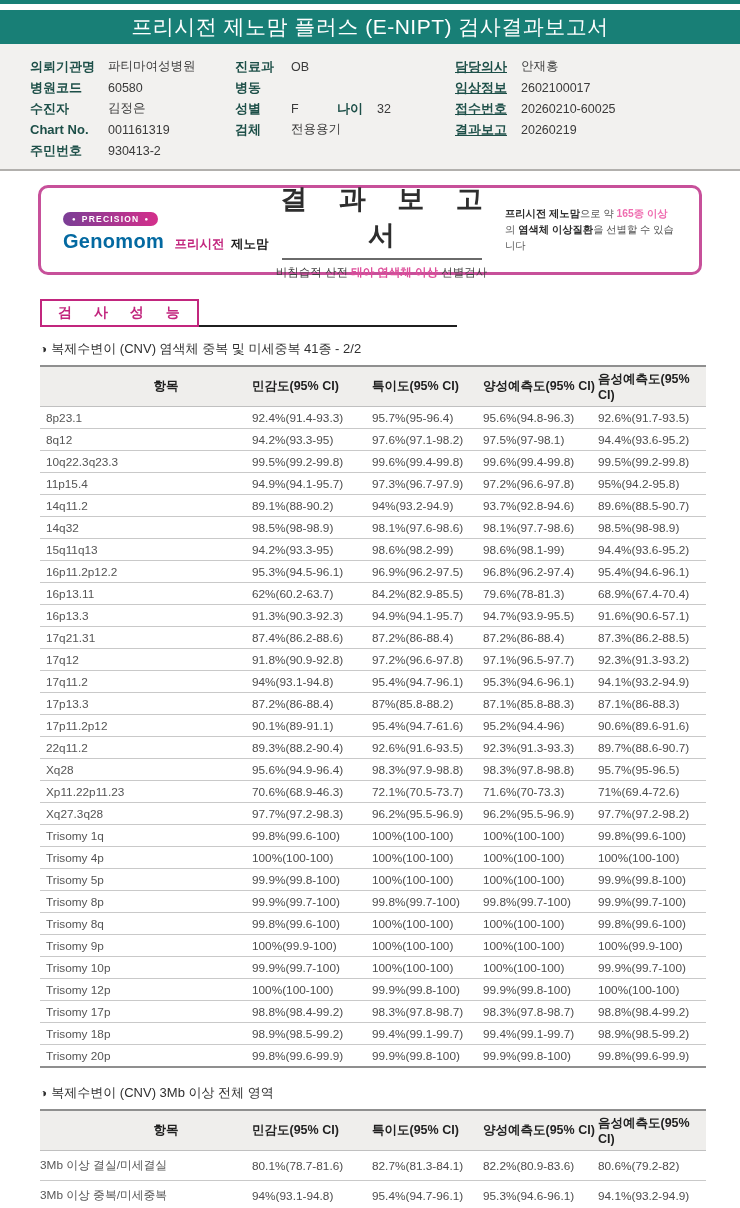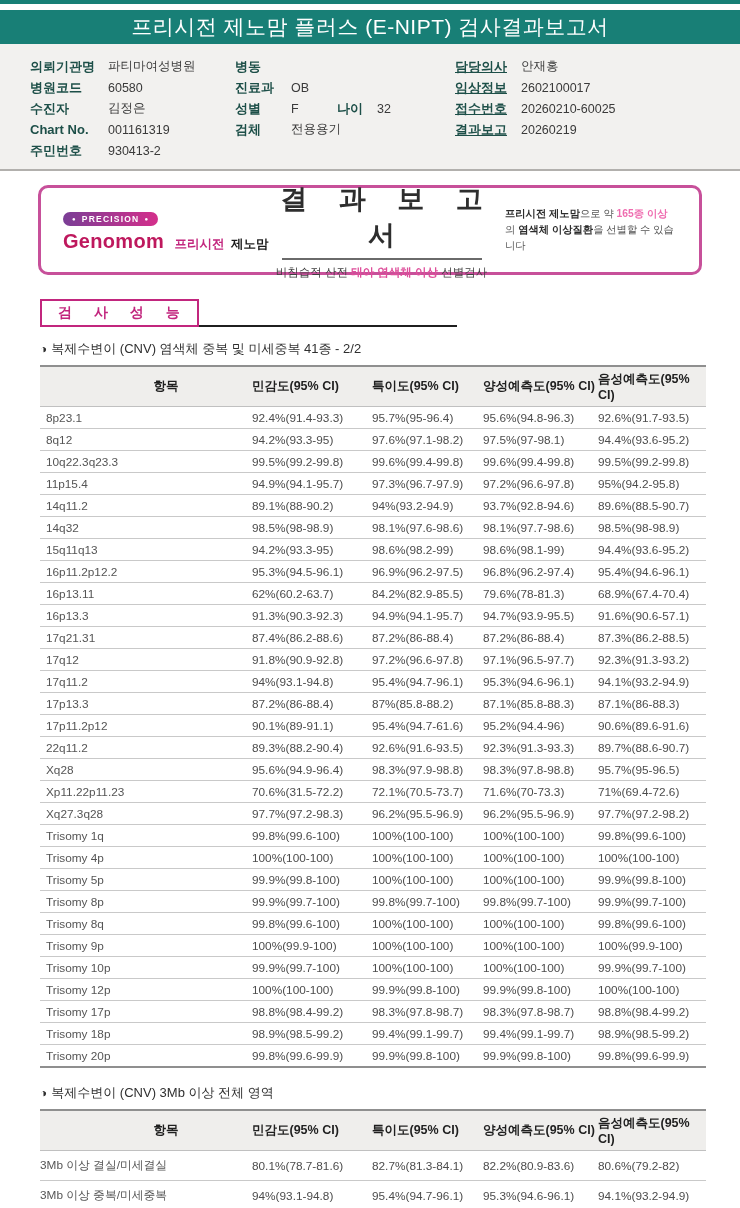--- a/index.html
+++ b/index.html
@@ -36,21 +36,21 @@
   }
   .logo-block { width:195px; }
   .badge {
     display:inline-flex; align-items:center; gap:5px;
     background:linear-gradient(90deg,#7a3e96,#d42f8b);
     color:#fff; font-size:8.5px; font-weight:bold; letter-spacing:1.2px;
     padding:2px 9px; border-radius:9px;
   }
   .badge .dot { font-size:6px; line-height:1; }
   .brand-line { margin-top:4px; white-space:nowrap; }
-  .brand-main { font-size:20px; font-weight:800; color:#be185d; letter-spacing:0.3px; }
+  .brand-main { font-size:20px; font-weight:800; color:#0369a1; letter-spacing:0.3px; }
   .brand-pink { font-size:12.5px; font-weight:bold; color:#c2267e; margin-left:6px; }
   .brand-dark { font-size:12.5px; font-weight:bold; color:#1a1a1a; margin-left:2px; }
   .title-block { text-align:center; flex:1; }
   .rtitle { font-size:27px; font-weight:bold; color:#2e2e2e; letter-spacing:12px; margin-left:12px; }
   .runderline { width:200px; border-top:2px solid #6a6a6a; margin:5px auto 5px; }
   .rsub { font-size:11.5px; color:#3f3f3f; }
   .rsub .hl { color:#de4f9b; font-weight:bold; }
   .right-block { width:172px; font-size:10.3px; color:#555; line-height:1.55; }
   .right-block .b { font-weight:bold; color:#2c2c2c; }
   .right-block .p { font-weight:bold; color:#ef6db0; }
@@ -109,26 +109,26 @@
       <span class="f-label">Chart No.</span>
       <span class="f-value">001161319</span>
     </div>
     <div class="f-row">
       <span class="f-label">주민번호</span>
       <span class="f-value">930413-2</span>
     </div>
   </div>
   <div class="col2">
     <div class="f-row">
+      <span class="f-label">진료과</span>
+      <span class="f-value">OB</span>
+    </div>
+    <div class="f-row">
       <span class="f-label">병동</span>
       <span class="f-value"></span>
-    </div>
-    <div class="f-row">
-      <span class="f-label">진료과</span>
-      <span class="f-value">OB</span>
     </div>
     <div class="f-row">
       <span class="f-label">성별</span>
       <span class="f-value short">F</span>
       <span class="f-label inline2">나이</span>
       <span class="f-value">32</span>
     </div>
     <div class="f-row">
       <span class="f-label">검체</span>
       <span class="f-value">전용용기</span>
@@ -311,21 +311,21 @@
       </tr>
       <tr>
         <td>Xq28</td>
         <td>95.6%(94.9-96.4)</td>
         <td>98.3%(97.9-98.8)</td>
         <td>98.3%(97.8-98.8)</td>
         <td>95.7%(95-96.5)</td>
       </tr>
       <tr>
         <td>Xp11.22p11.23</td>
-        <td>70.6%(31.5-72.2)</td>
+        <td>70.6%(68.9-46.3)</td>
         <td>72.1%(70.5-73.7)</td>
         <td>71.6%(70-73.3)</td>
         <td>71%(69.4-72.6)</td>
       </tr>
       <tr>
         <td>Xq27.3q28</td>
         <td>97.7%(97.2-98.3)</td>
         <td>96.2%(95.5-96.9)</td>
         <td>96.2%(95.5-96.9)</td>
         <td>97.7%(97.2-98.2)</td>

